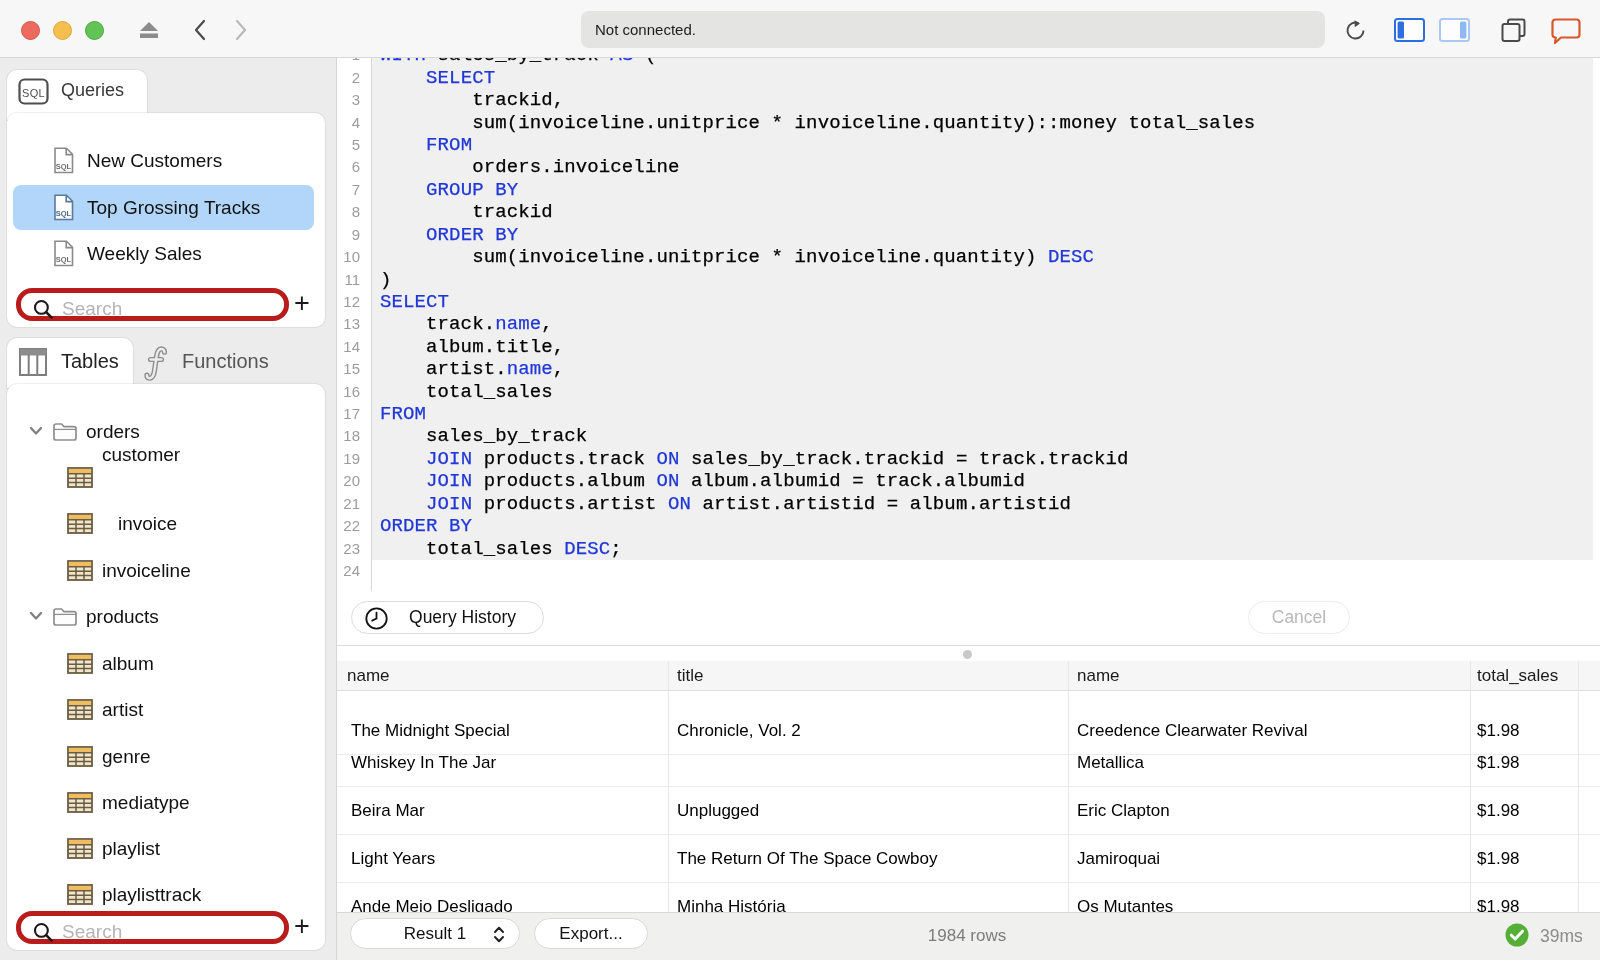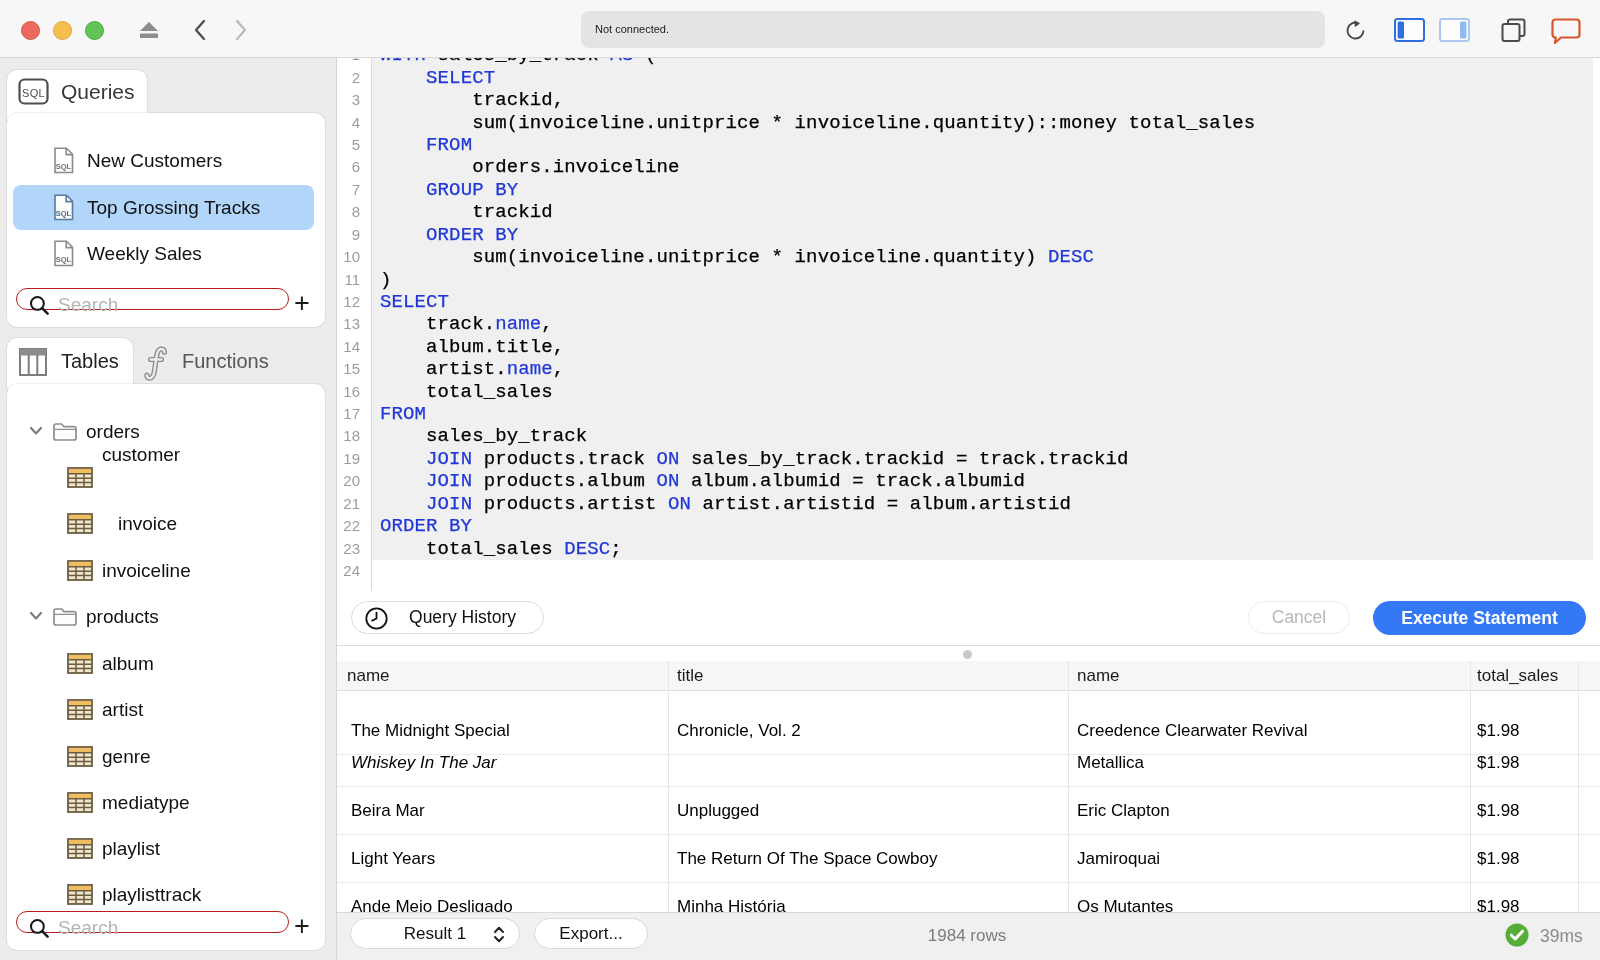--- a/index.html
+++ b/index.html
@@ -12,36 +12,36 @@
 #toolbar { left:0; top:0; width:1600px; height:58px; background:#f7f7f7;
   border-bottom:1px solid #d8d8d8; }
 .tl { width:19px; height:19px; border-radius:50%; top:21px; }
 #tl-r { left:21px; background:#ed6a5e; border:1px solid #d55549; }
 #tl-y { left:53px; background:#f4bf4f; border:1px solid #dfa636; }
 #tl-g { left:85px; background:#61c454; border:1px solid #4aa93c; }
 #crumb { left:274px; top:11px; width:286px; height:38px; background:#fff;
   border:1px solid #d9d9d9; border-radius:8px; }
 #crumb .lbl { position:absolute; top:8px; font-size:17px; color:#3c3c3c; }
 #notconn { left:581px; top:11px; width:744px; height:37px; background:#e4e4e3;
-  border-radius:8px; font-size:11px; color:#1c1c1c; line-height:37px; padding-left:14px; }
+  border-radius:8px; font-size:15px; color:#1c1c1c; line-height:37px; padding-left:14px; }
 
 
 #sidebar { left:0; top:58px; width:337px; height:902px; background:#ececec;
   border-right:1px solid #d6d6d6; }
 .card { position:absolute; background:#fff; border-radius:10px;
   box-shadow:0 0 0 1px rgba(0,0,0,0.06); }
 .tab { position:absolute; background:#fff; border-radius:10px 10px 0 0;
   box-shadow:0 0 0 1px rgba(0,0,0,0.06); }
 .qrow { position:absolute; left:6px; width:308px; height:45px; border-radius:8px;
   font-size:19px; color:#111; line-height:45px; }
 .qrow .txt { position:absolute; left:81px; }
 .qrow svg { position:absolute; left:47px; top:9px; }
 #qsel { background:transparent; }
-.srchbox { position:absolute; background:#fff; border:1px solid #b91c1c;
-  border-radius:16px; height:22px; }
+.srchbox { position:absolute; background:#fff; border:5px solid #b91c1c;
+  border-radius:16px; height:33px; }
 .srchbox .ph { position:absolute; left:41px; top:5px; font-size:19px; color:#b4b4b4; }
 .plus { position:absolute; font-size:27px; color:#1a1a1a; font-weight:400; }
 .treerow { position:absolute; font-size:19px; color:#111; height:46px; line-height:46px; }
 
 
 #editor { left:337px; top:58px; width:1263px; height:588px; background:#fff; overflow:hidden; }
 #gutter { position:absolute; left:0; top:-13.7px; width:23px; text-align:right; white-space:pre;
   font-size:15px; color:#9c9c9c; line-height:22.42px; font-family:"Liberation Sans",sans-serif; }
 #gutline { position:absolute; left:34px; top:0; width:1px; height:533px; background:#d9d9d9; }
 #stmt { position:absolute; left:35px; top:0; width:1221px; height:502px; background:#f0f0f0; }
@@ -89,21 +89,21 @@
 </svg>
 <div id="app">
   <div class="abs" id="sidebar">
 
     <div class="tab" style="left:7px; top:12px; width:140px; height:50px;"></div>
     <div class="card" style="left:7px; top:55px; width:318px; height:214px;"></div>
     <svg class="abs" style="left:18px;top:20px" width="31" height="27" viewBox="0 0 31 27">
       <rect x="1.5" y="1.5" width="28" height="24" rx="5" fill="#fff" stroke="#4e4e4e" stroke-width="2.2"></rect>
       <text x="15.5" y="18.5" font-size="11" font-family="Liberation Sans" fill="#4e4e4e" text-anchor="middle" style="letter-spacing:0.3px">SQL</text>
     </svg>
-    <div class="abs" style="left:61px;top:22px;font-size:21px;color:#383838;">Queries</div>
+    <div class="abs" style="left:61px;top:22px;font-size:18px;color:#383838;">Queries</div>
 
     <div class="qrow" style="top:80px;">
         <svg width="21" height="27" viewBox="0 0 21 27">
           <path d="M2 1.2 L13.4 1.2 L19.5 7.3 L19.5 25.5 L2 25.5 Z" fill="#fff" stroke="#8a8a8a" stroke-width="1.6"></path>
           <path d="M13.2 1.5 L13.2 7.6 L19.3 7.6" fill="none" stroke="#8a8a8a" stroke-width="1.6"></path>
           <text x="10.5" y="21.5" font-size="7.5" font-family="Liberation Sans" font-weight="bold" fill="#6e6e6e" text-anchor="middle">SQL</text>
         </svg>
         <span class="txt">New Customers</span>
       </div>
     <div class="abs" style="left:13px;top:127px;width:301px;height:45px;border-radius:8px;background:#b1d6fa;"></div>
@@ -259,40 +259,39 @@
     <span class="k">JOIN</span> products.track <span class="k">ON</span> sales_by_track.trackid = track.trackid
     <span class="k">JOIN</span> products.album <span class="k">ON</span> album.albumid = track.albumid
     <span class="k">JOIN</span> products.artist <span class="k">ON</span> artist.artistid = album.artistid
 <span class="k">ORDER BY</span>
     total_sales <span class="k">DESC</span>;</div>
     <div class="btn" id="qhist"><svg style="position:absolute;left:13px;top:5px" width="23" height="23" viewBox="0 0 23 23">
           <circle cx="11.5" cy="11.5" r="10.2" fill="none" stroke="#111" stroke-width="1.8"></circle>
           <path d="M11.5 11.5 L11.5 5.6 M11.5 11.5 L7.2 13.6" fill="none" stroke="#111" stroke-width="1.8" stroke-linecap="round"></path>
         </svg>Query History</div>
     <div class="btn" id="cancel">Cancel</div>
-    <div class="btn" id="exec">Execute Statement</div>
   </div>
   <div class="abs" id="split">
       <div class="dot"></div>
     </div>
   <div class="abs" id="results">
     <div id="rhead">
       <div class="hcell" style="left:10px;">name</div>
       <div class="hcell" style="left:340px;">title</div>
       <div class="hcell" style="left:740px;">name</div>
       <div class="hcell" style="left:1140px;">total_sales</div>
     </div>
     <div class="rrow" style="top:46px;">
       <div class="rcell" style="left:14px;">The Midnight Special</div>
       <div class="rcell" style="left:340px;">Chronicle, Vol. 2</div>
       <div class="rcell" style="left:740px;">Creedence Clearwater Revival</div>
       <div class="rcell" style="left:1140px;">$1.98</div>
     </div>
     <div class="rrow" style="top:78px;">
-      <div class="rcell" style="left:14px;font-style:italic;">Whiskey In The Jar</div>
+      <div class="rcell" style="left:14px;">Whiskey In The Jar</div>
       <div class="rcell" style="left:740px;">Metallica</div>
       <div class="rcell" style="left:1140px;">$1.98</div>
     </div>
     <div class="rrow" style="top:126px;">
       <div class="rcell" style="left:14px;">Beira Mar</div>
       <div class="rcell" style="left:340px;">Unplugged</div>
       <div class="rcell" style="left:740px;">Eric Clapton</div>
       <div class="rcell" style="left:1140px;">$1.98</div>
     </div>
     <div class="rrow" style="top:174px;">

